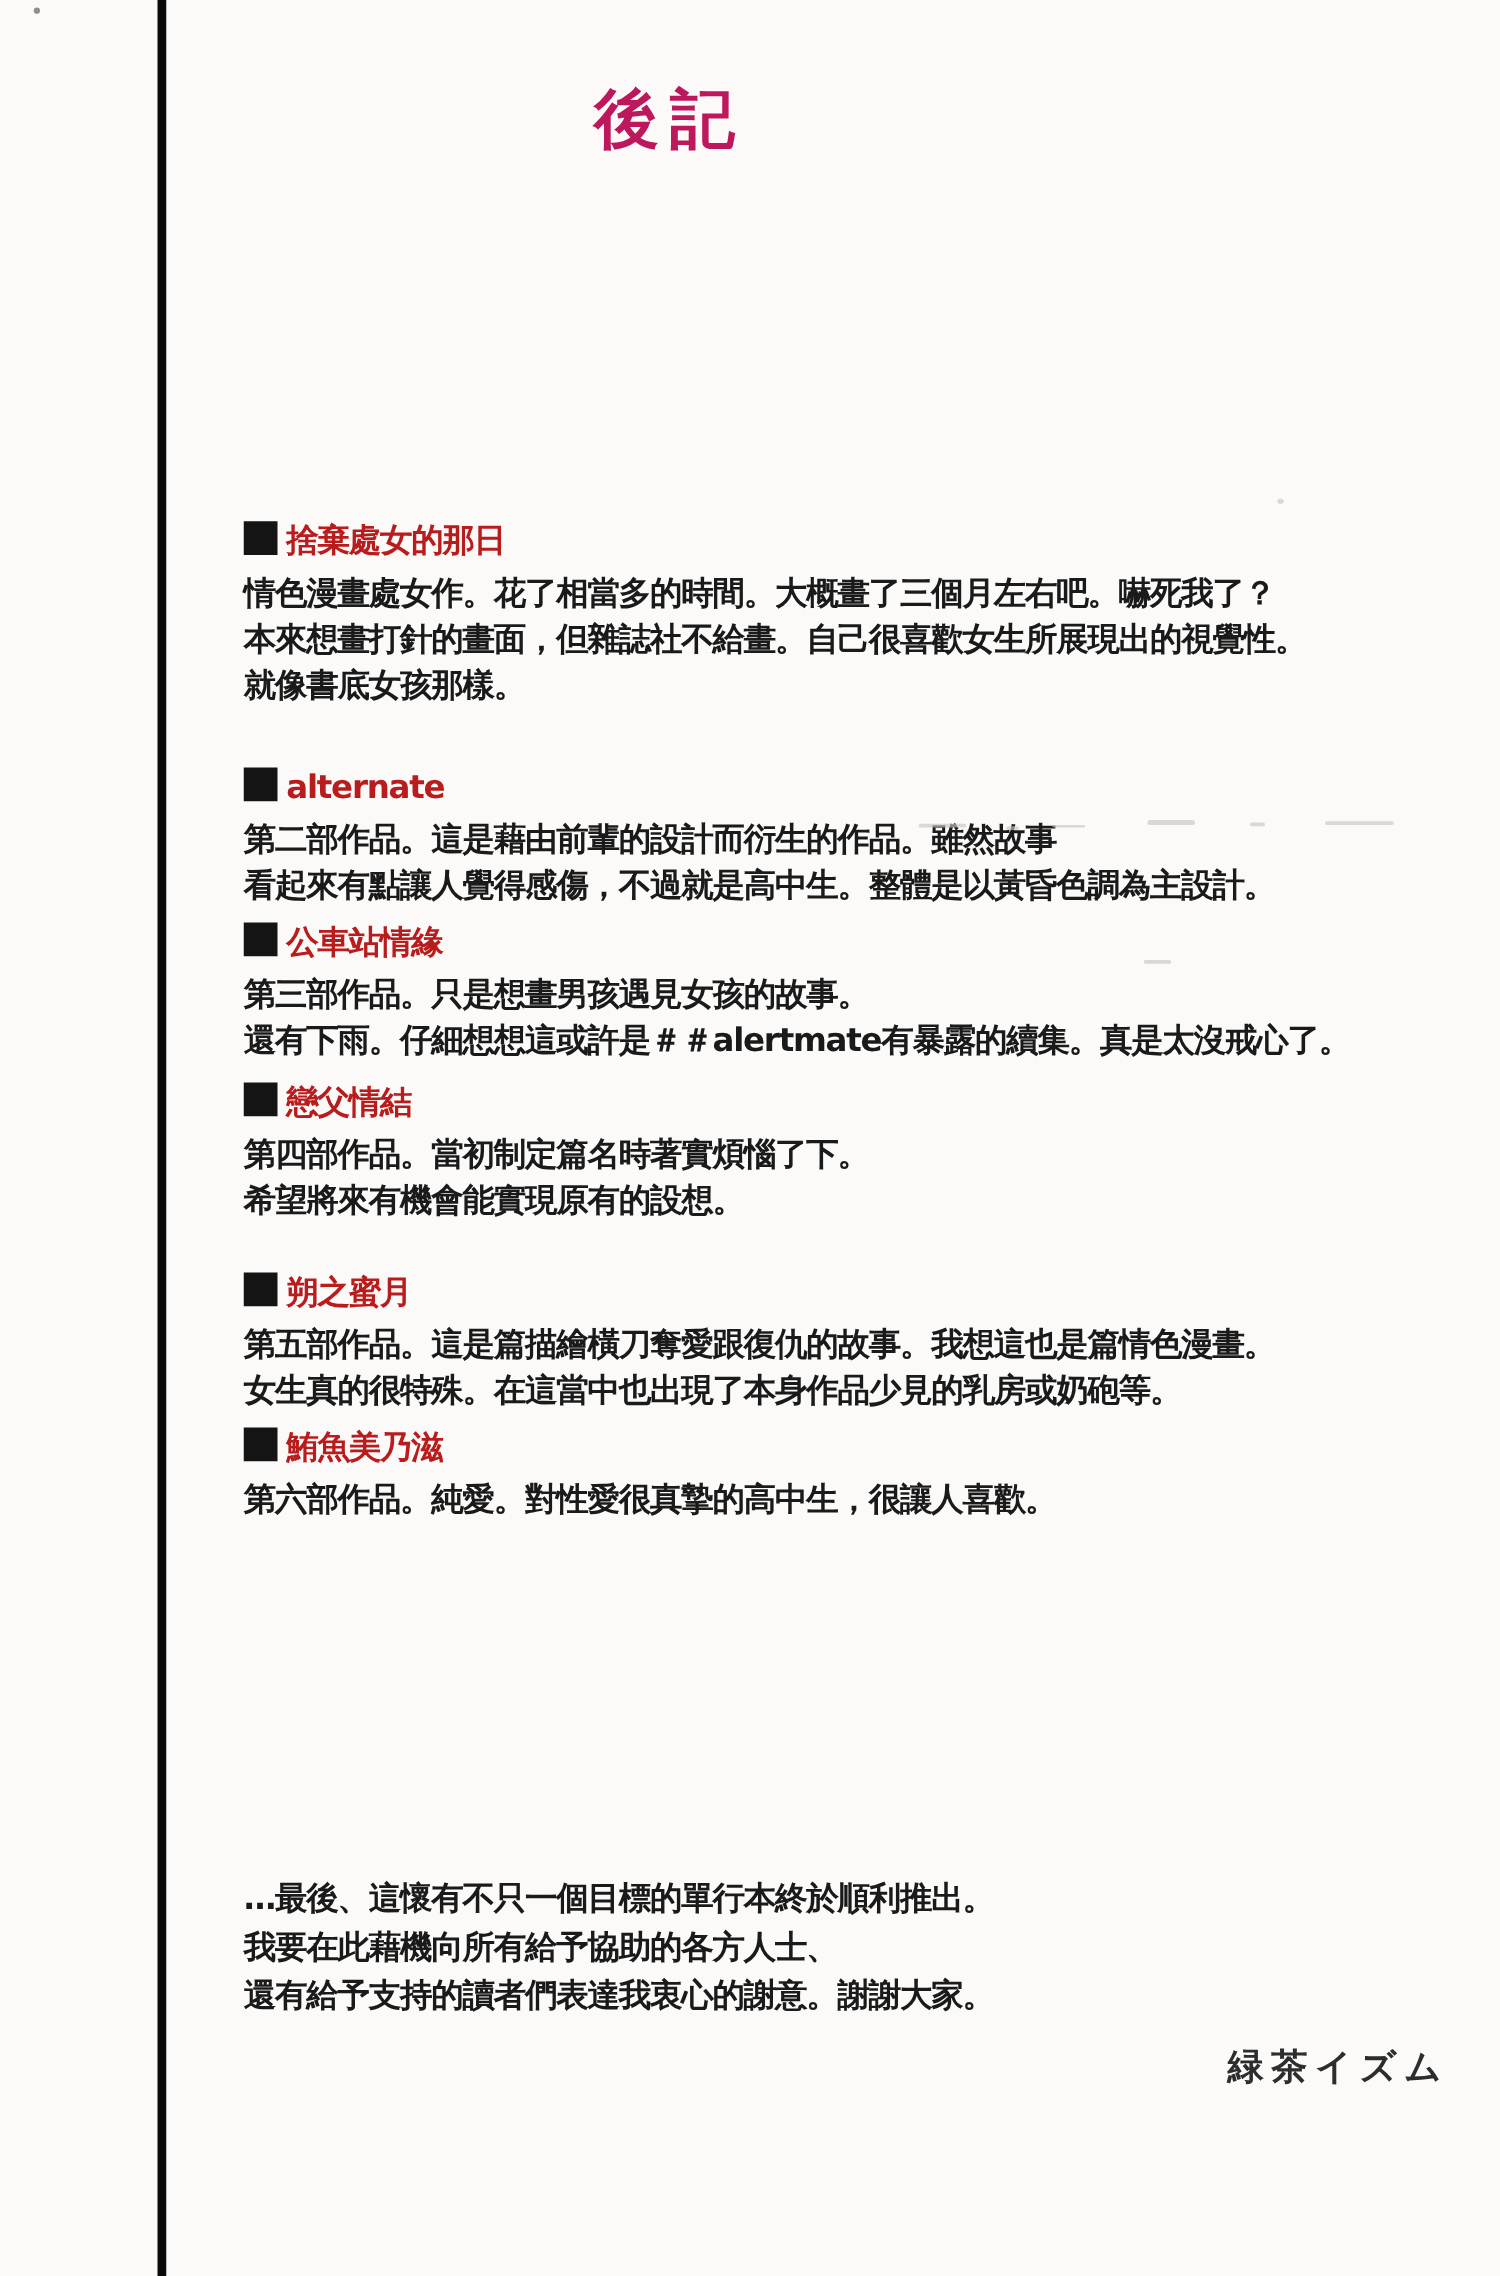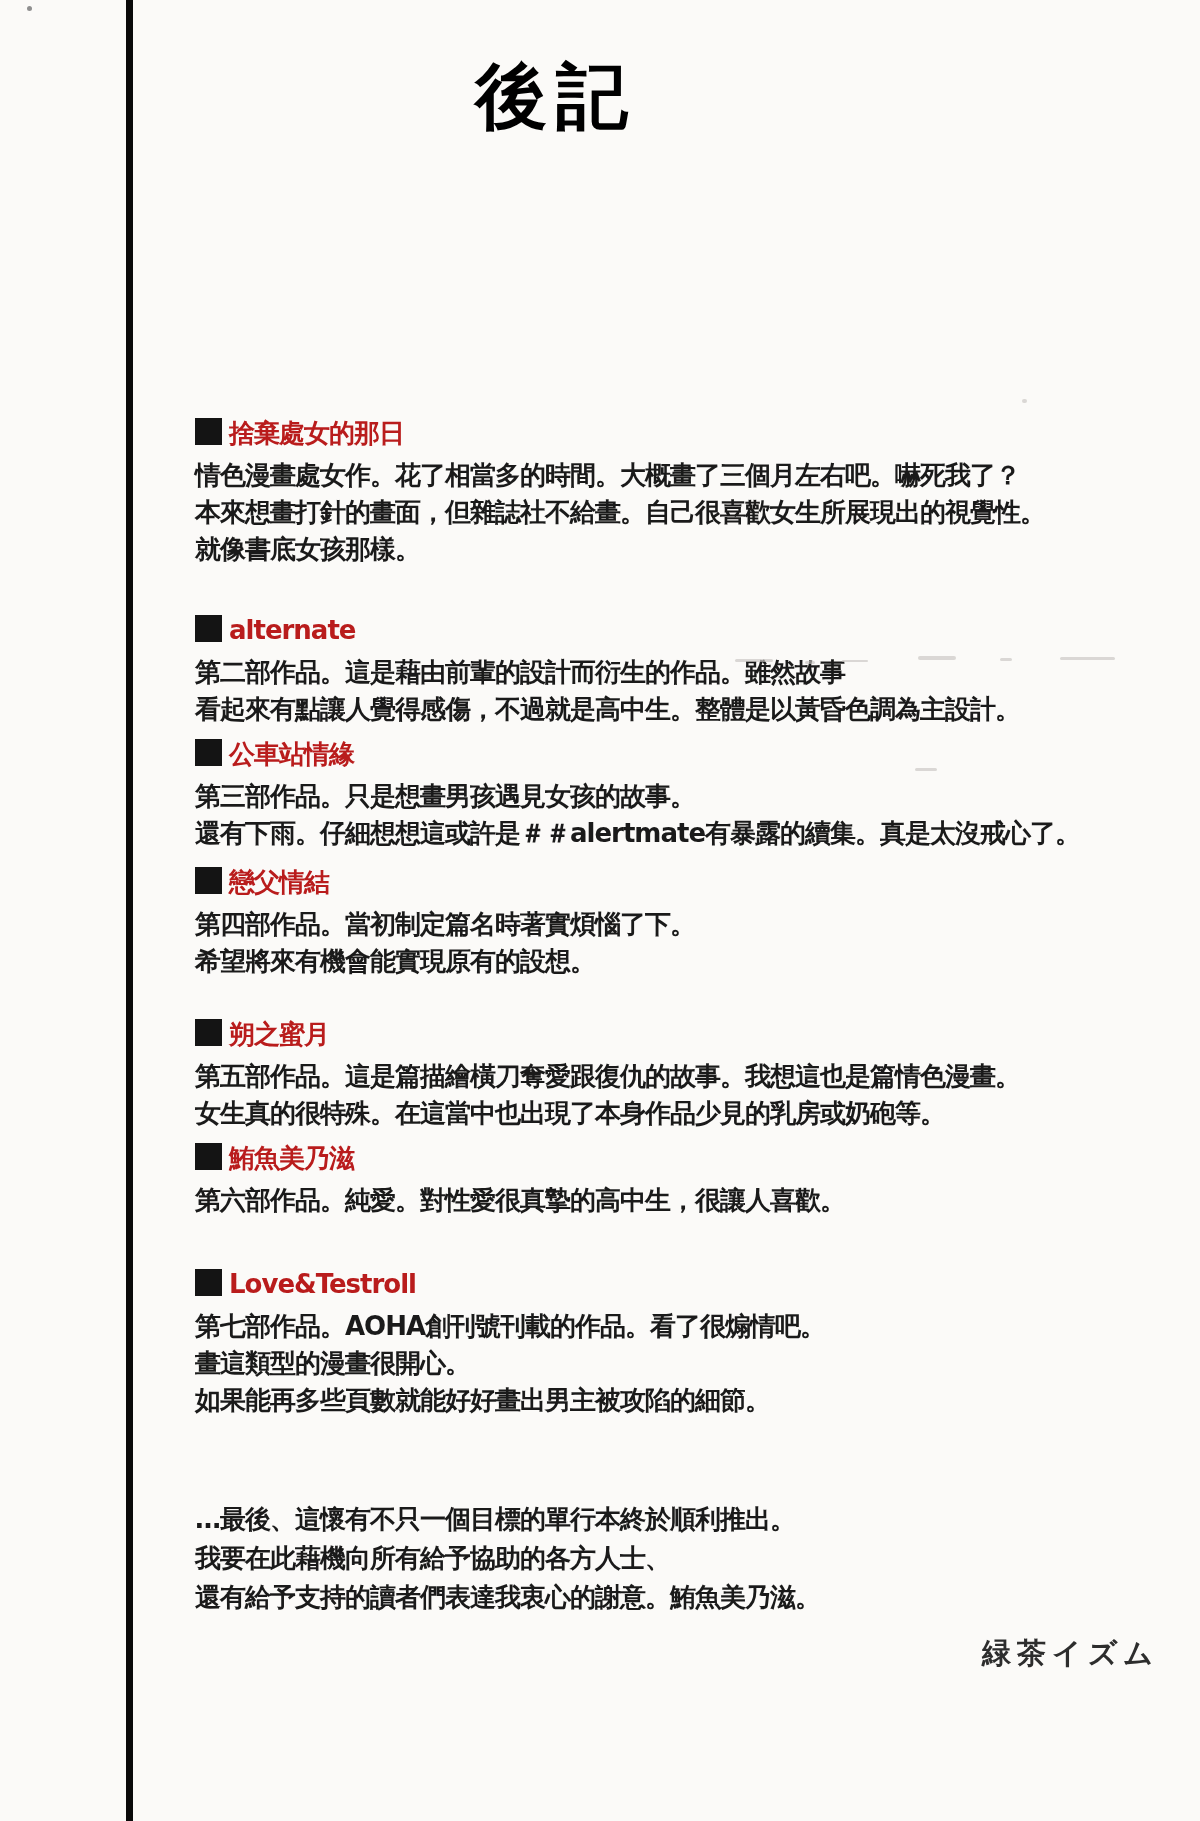--- a/index.html
+++ b/index.html
@@ -30,26 +30,26 @@
     top: 6px;
     width: 5px;
     height: 5px;
     border-radius: 50%;
     background: #8f8f8f;
   }
   .title {
     position: absolute;
     left: 475px;
     top: 50px;
-    font-size: 72px;
+    font-size: 52px;
     font-weight: 700;
     letter-spacing: 9px;
     line-height: 92px;
     white-space: nowrap;
-    color: #000000;
+    color: #be185d;
   }
   .textblock {
     position: absolute;
     left: 195px;
     white-space: nowrap;
   }
   .line {
     font-size: 26px;
     font-weight: 700;
     line-height: 37px;
@@ -131,31 +131,25 @@
     <div class="sec-header"><span class="marker"></span><span>朔之蜜月</span></div>
     <div class="line">第五部作品。這是篇描繪橫刀奪愛跟復仇的故事。我想這也是篇情色漫畫。</div>
     <div class="line">女生真的很特殊。在這當中也出現了本身作品少見的乳房或奶砲等。</div>
   </div>
 
   <div class="textblock" style="top:1140px">
     <div class="sec-header"><span class="marker"></span><span>鮪魚美乃滋</span></div>
     <div class="line">第六部作品。純愛。對性愛很真摯的高中生，很讓人喜歡。</div>
   </div>
 
-  <div class="textblock" style="top:1266px">
-    <div class="sec-header"><span class="marker"></span><span>Love&amp;Testroll</span></div>
-    <div class="line">第七部作品。AOHA創刊號刊載的作品。看了很煽情吧。</div>
-    <div class="line">畫這類型的漫畫很開心。</div>
-    <div class="line">如果能再多些頁數就能好好畫出男主被攻陷的細節。</div>
-  </div>
 
   <div class="textblock closing" style="top:1500px">
     <div class="line">…最後、這懷有不只一個目標的單行本終於順利推出。</div>
     <div class="line">我要在此藉機向所有給予協助的各方人士、</div>
-    <div class="line">還有給予支持的讀者們表達我衷心的謝意。鮪魚美乃滋。</div>
+    <div class="line">還有給予支持的讀者們表達我衷心的謝意。謝謝大家。</div>
   </div>
 
   <div class="signature">緑茶イズム</div>
 
   <div class="smudge" style="left:735px;top:659px;width:38px;height:3px"></div>
   <div class="smudge" style="left:805px;top:661px;width:10px;height:3px"></div>
   <div class="smudge" style="left:842px;top:660px;width:26px;height:2px"></div>
   <div class="smudge" style="left:918px;top:656px;width:38px;height:4px"></div>
   <div class="smudge" style="left:1000px;top:658px;width:12px;height:3px"></div>
   <div class="smudge" style="left:1060px;top:657px;width:55px;height:3px"></div>

